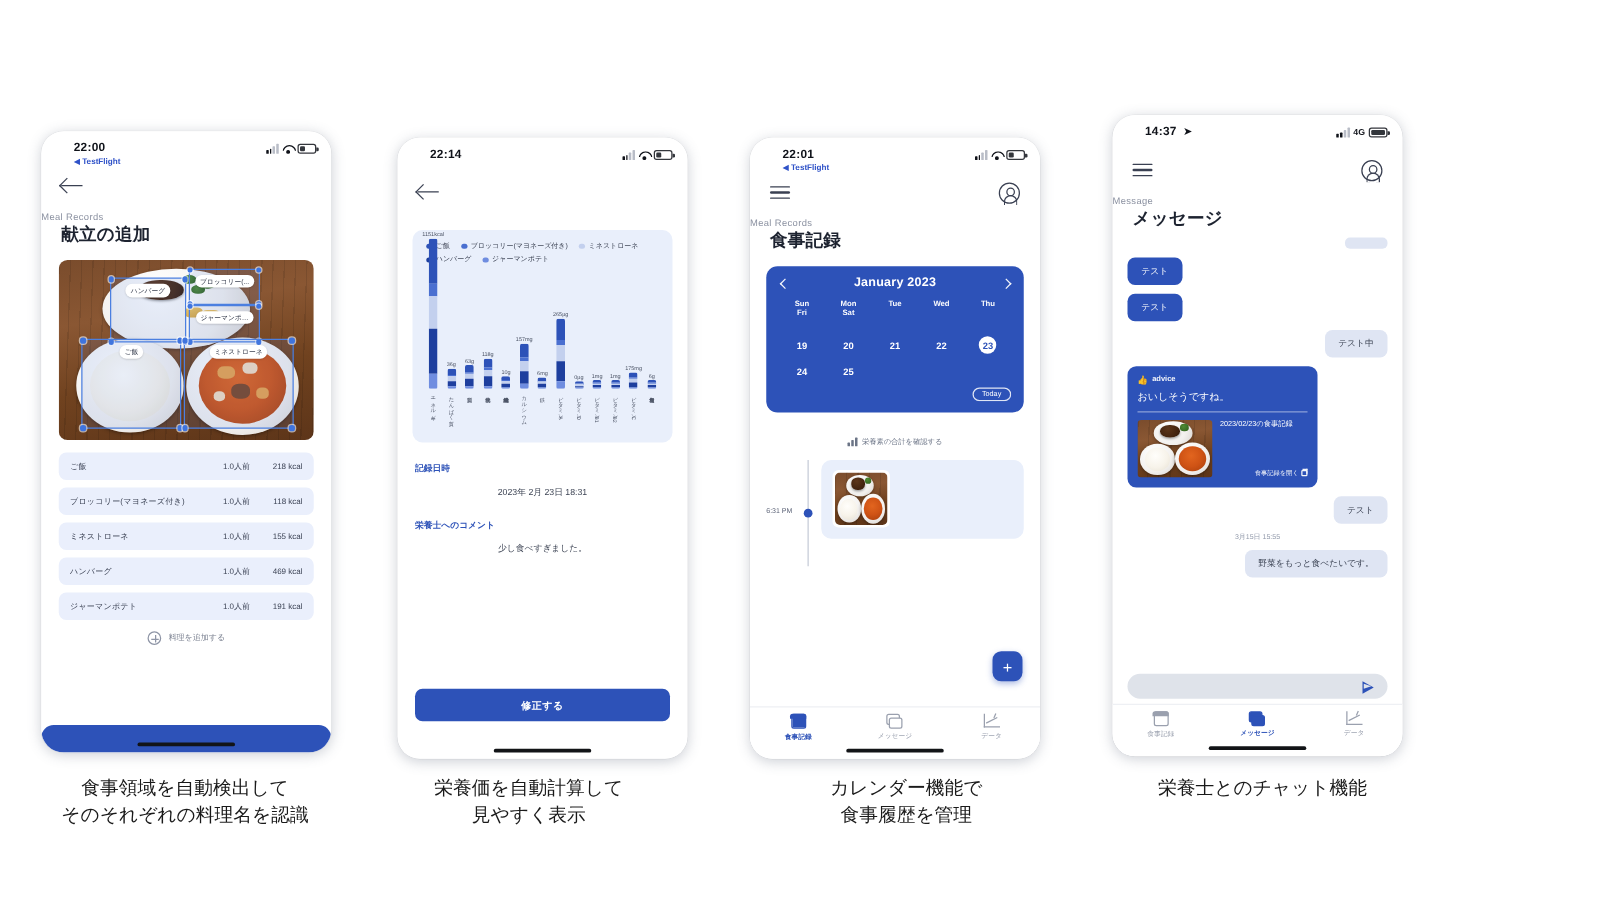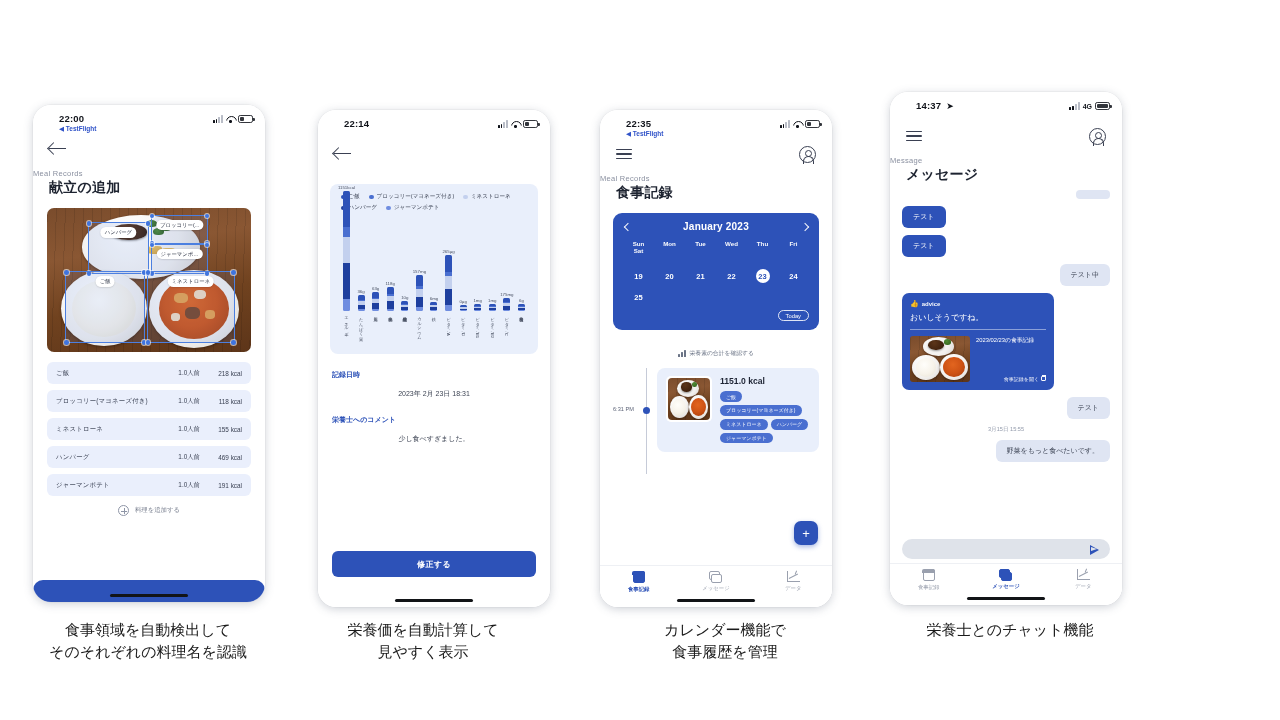--- a/index.html
+++ b/index.html
@@ -156,21 +156,21 @@
   
   .cal { margin:11px 13px 0; background:#2d52b8; border-radius:9px; padding:8px 10px 9px;
          color:#fff; }
   .cal-head { display:flex; align-items:center; justify-content:space-between; }
   .cal-title { font-size:10px; font-weight:700; letter-spacing:.2px; }
   .chev { width:9px;height:9px;position:relative;cursor:pointer;opacity:.95;}
   .chev::after{content:"";position:absolute;left:2px;top:1.5px;width:5px;height:5px;
     border-top:1.4px solid #fff;border-right:1.4px solid #fff;}
   .chev.l::after{transform:rotate(-135deg);}
   .chev.r::after{transform:rotate(45deg);}
-  .cal-grid { display:grid; grid-template-columns:repeat(6,1fr); margin-top:8px; }
+  .cal-grid { display:grid; grid-template-columns:repeat(5,1fr); margin-top:8px; }
   .cal-dow { font-size:6.2px; font-weight:700; text-align:center; opacity:.97; }
   .cal-day { font-size:7.5px; font-weight:700; text-align:center; margin-top:7px; }
   .cal-day span { display:inline-flex; width:14px;height:14px; border-radius:50%;
                   align-items:center; justify-content:center; }
   .cal-day.sel span { background:#fff; color:#2d52b8; }
   .today-btn { float:right; margin-top:6px; border:1px solid rgba(255,255,255,.85);
     border-radius:8px; font-size:5.8px; padding:1.6px 7px; cursor:pointer; }
   .nutri-link { display:flex; align-items:center; justify-content:center; gap:4px;
                 margin-top:19px; font-size:5.8px; color:#6b7486; }
   .bar-ic { display:flex; align-items:flex-end; gap:1px; height:7px; }
@@ -610,21 +610,21 @@
 
       <div class="btn-primary">修正する</div>
       <div class="home-ind"></div>
     </div>
   </div>
 
   <div class="phone p3">
     <div class="screen">
       <div class="statusbar">
         <div class="sb-left">
-          <div class="sb-time">22:35</div>
+          <div class="sb-time">22:01</div>
           <div class="sb-back">◀ TestFlight</div>
         </div>
         <div class="sb-right">
           <div class="bars dim">
               <i></i>
               <i></i>
               <i></i>
               <i></i>
             </div>
           <div class="wifi"></div>
@@ -696,30 +696,20 @@
               <div class="patty" style="left:30%;top:10%;width:26%;height:22%"></div>
               <div class="brocc" style="left:56%;top:8%;width:12%;height:12%"></div>
               <div class="plate" style="left:4%;top:42%;width:46%;height:54%">
                   <div class="rice-in"></div>
                 </div>
               <div class="plate" style="left:50%;top:40%;width:46%;height:56%">
                   <div class="soup-in"></div>
                 </div>
             </div>
           </div>
-          <div class="meal-right">
-            <div class="kcal-big">1151.0 kcal</div>
-            <div class="chips">
-              <span class="chip">ご飯</span>
-              <span class="chip">ブロッコリー(マヨネーズ付き)</span>
-              <span class="chip">ミネストローネ</span>
-              <span class="chip">ハンバーグ</span>
-              <span class="chip">ジャーマンポテト</span>
-            </div>
-          </div>
         </div>
       </div>
 
       <div class="fab">+</div>
 
       <div class="tabbar">
         <div class="tab active">
           <span class="ic-cal"></span>
           <span class="lbl">食事記録</span>
         </div>

